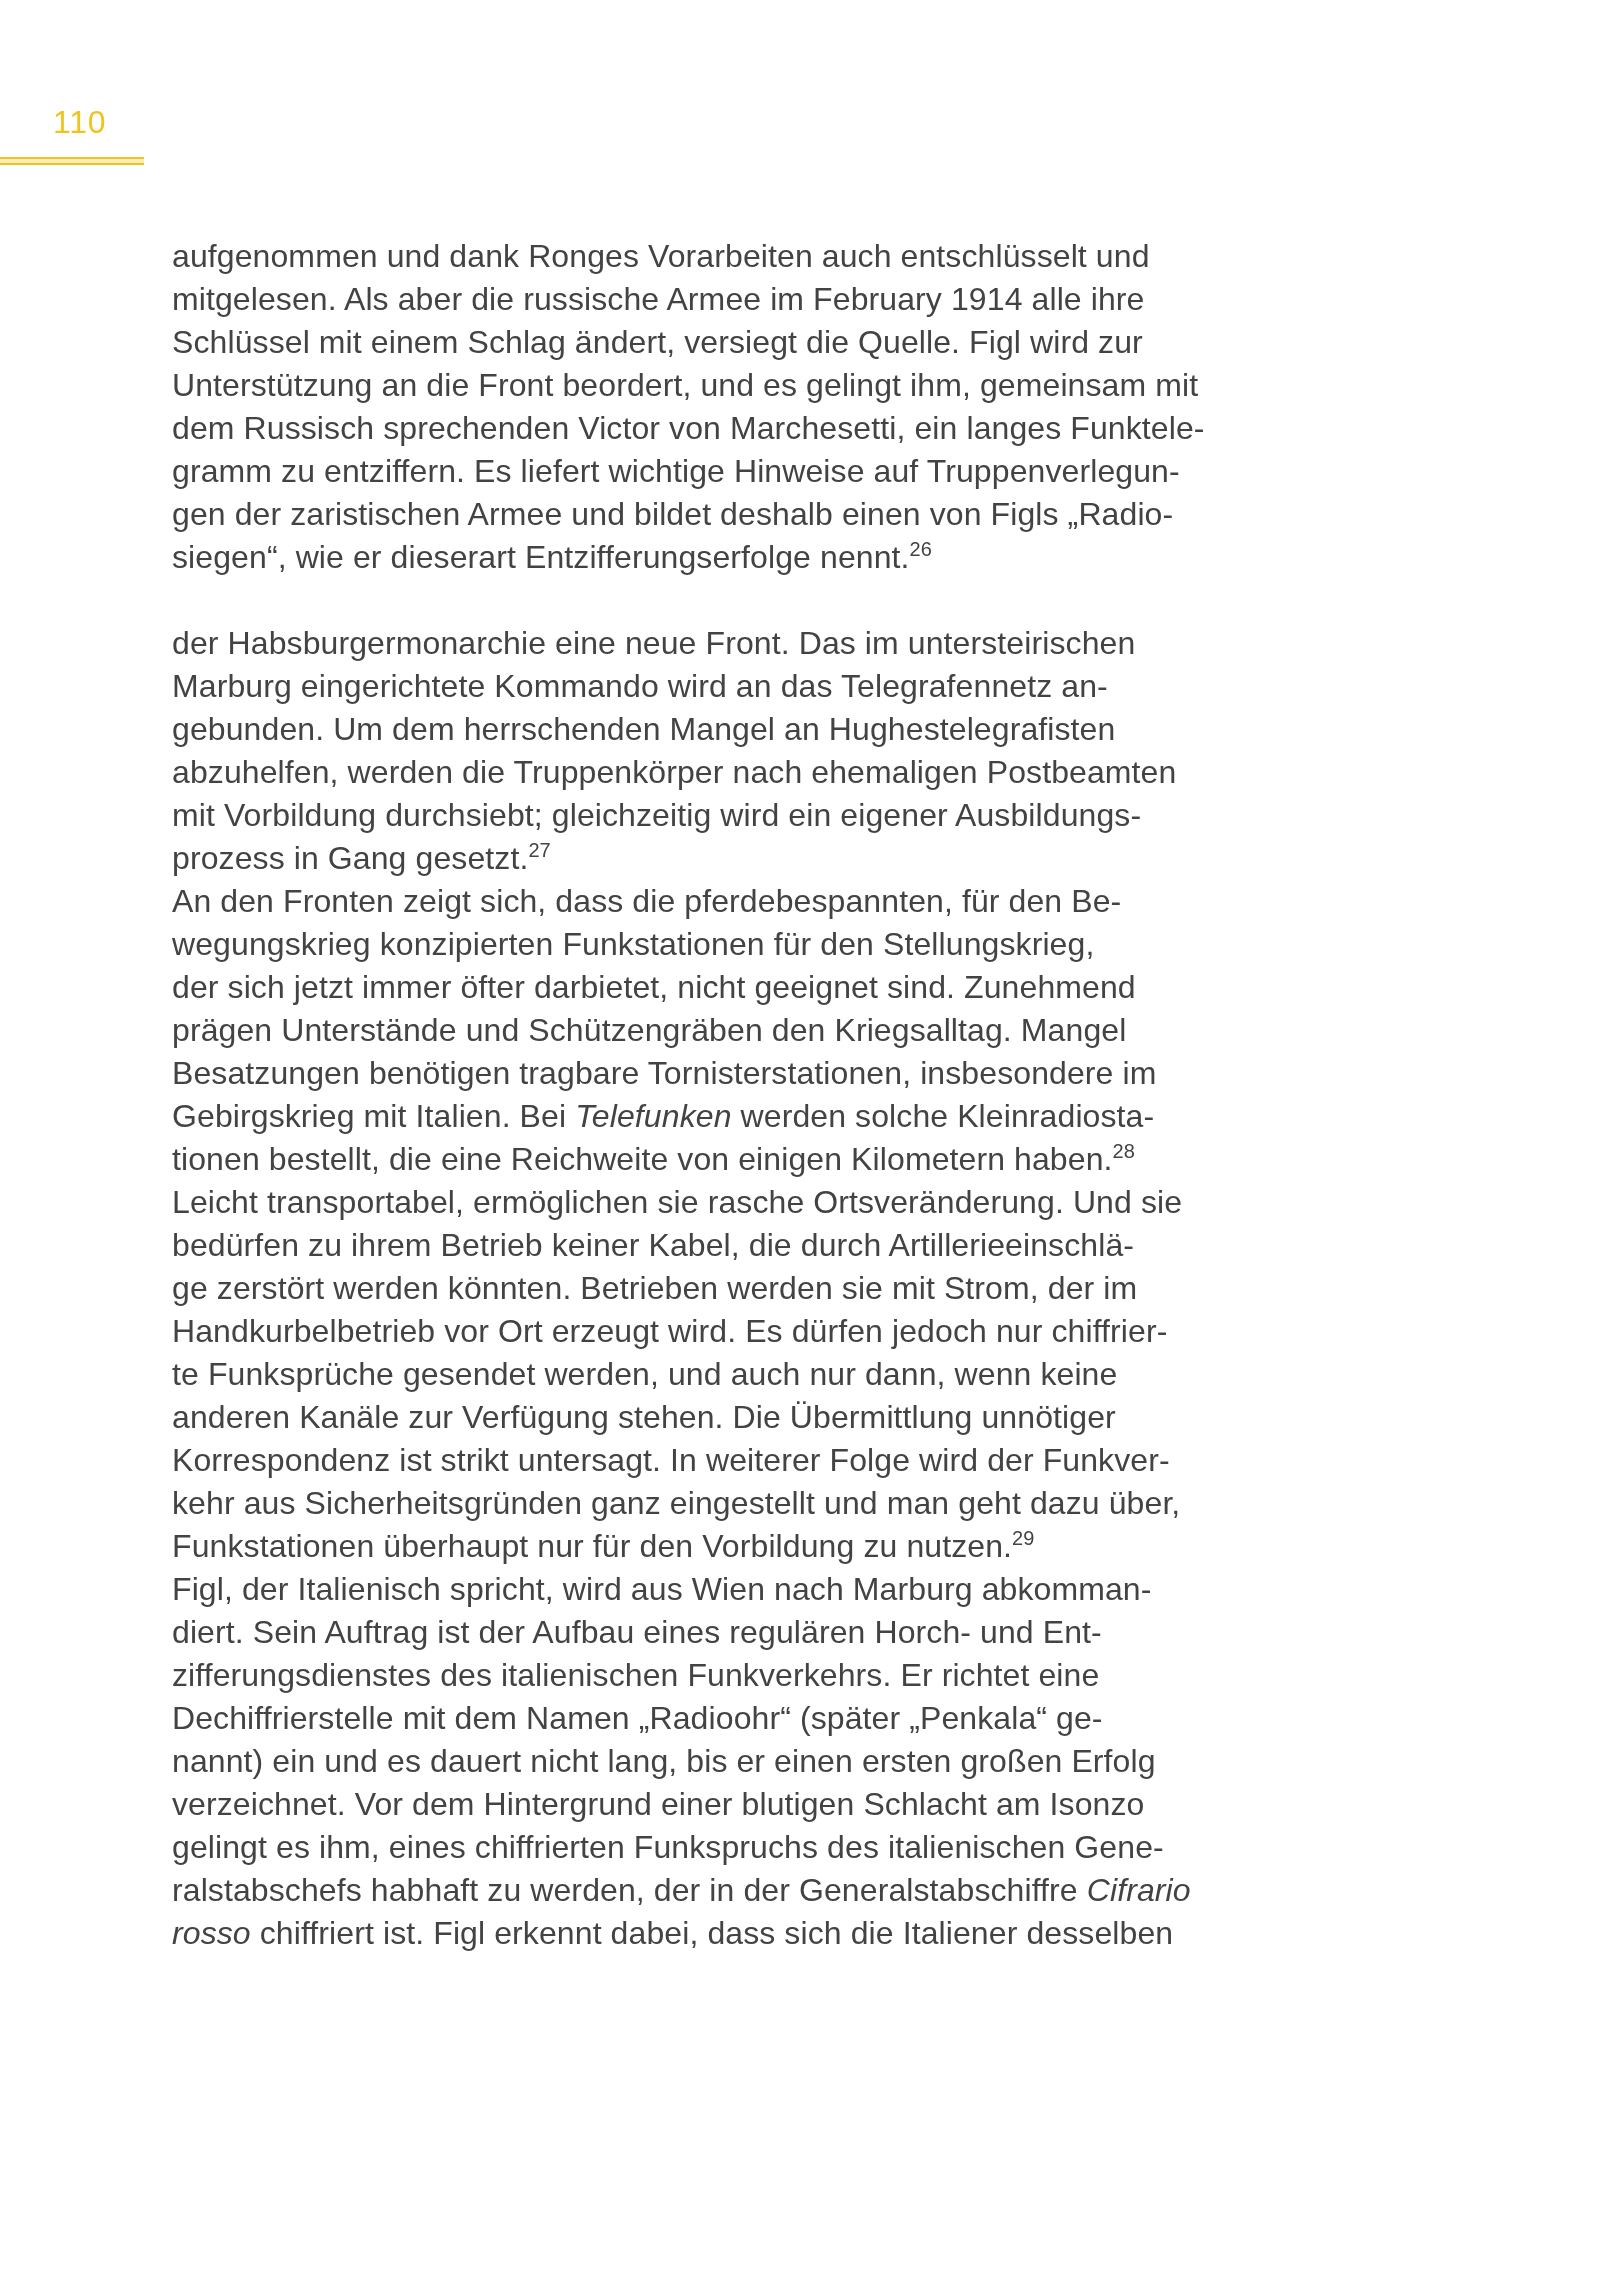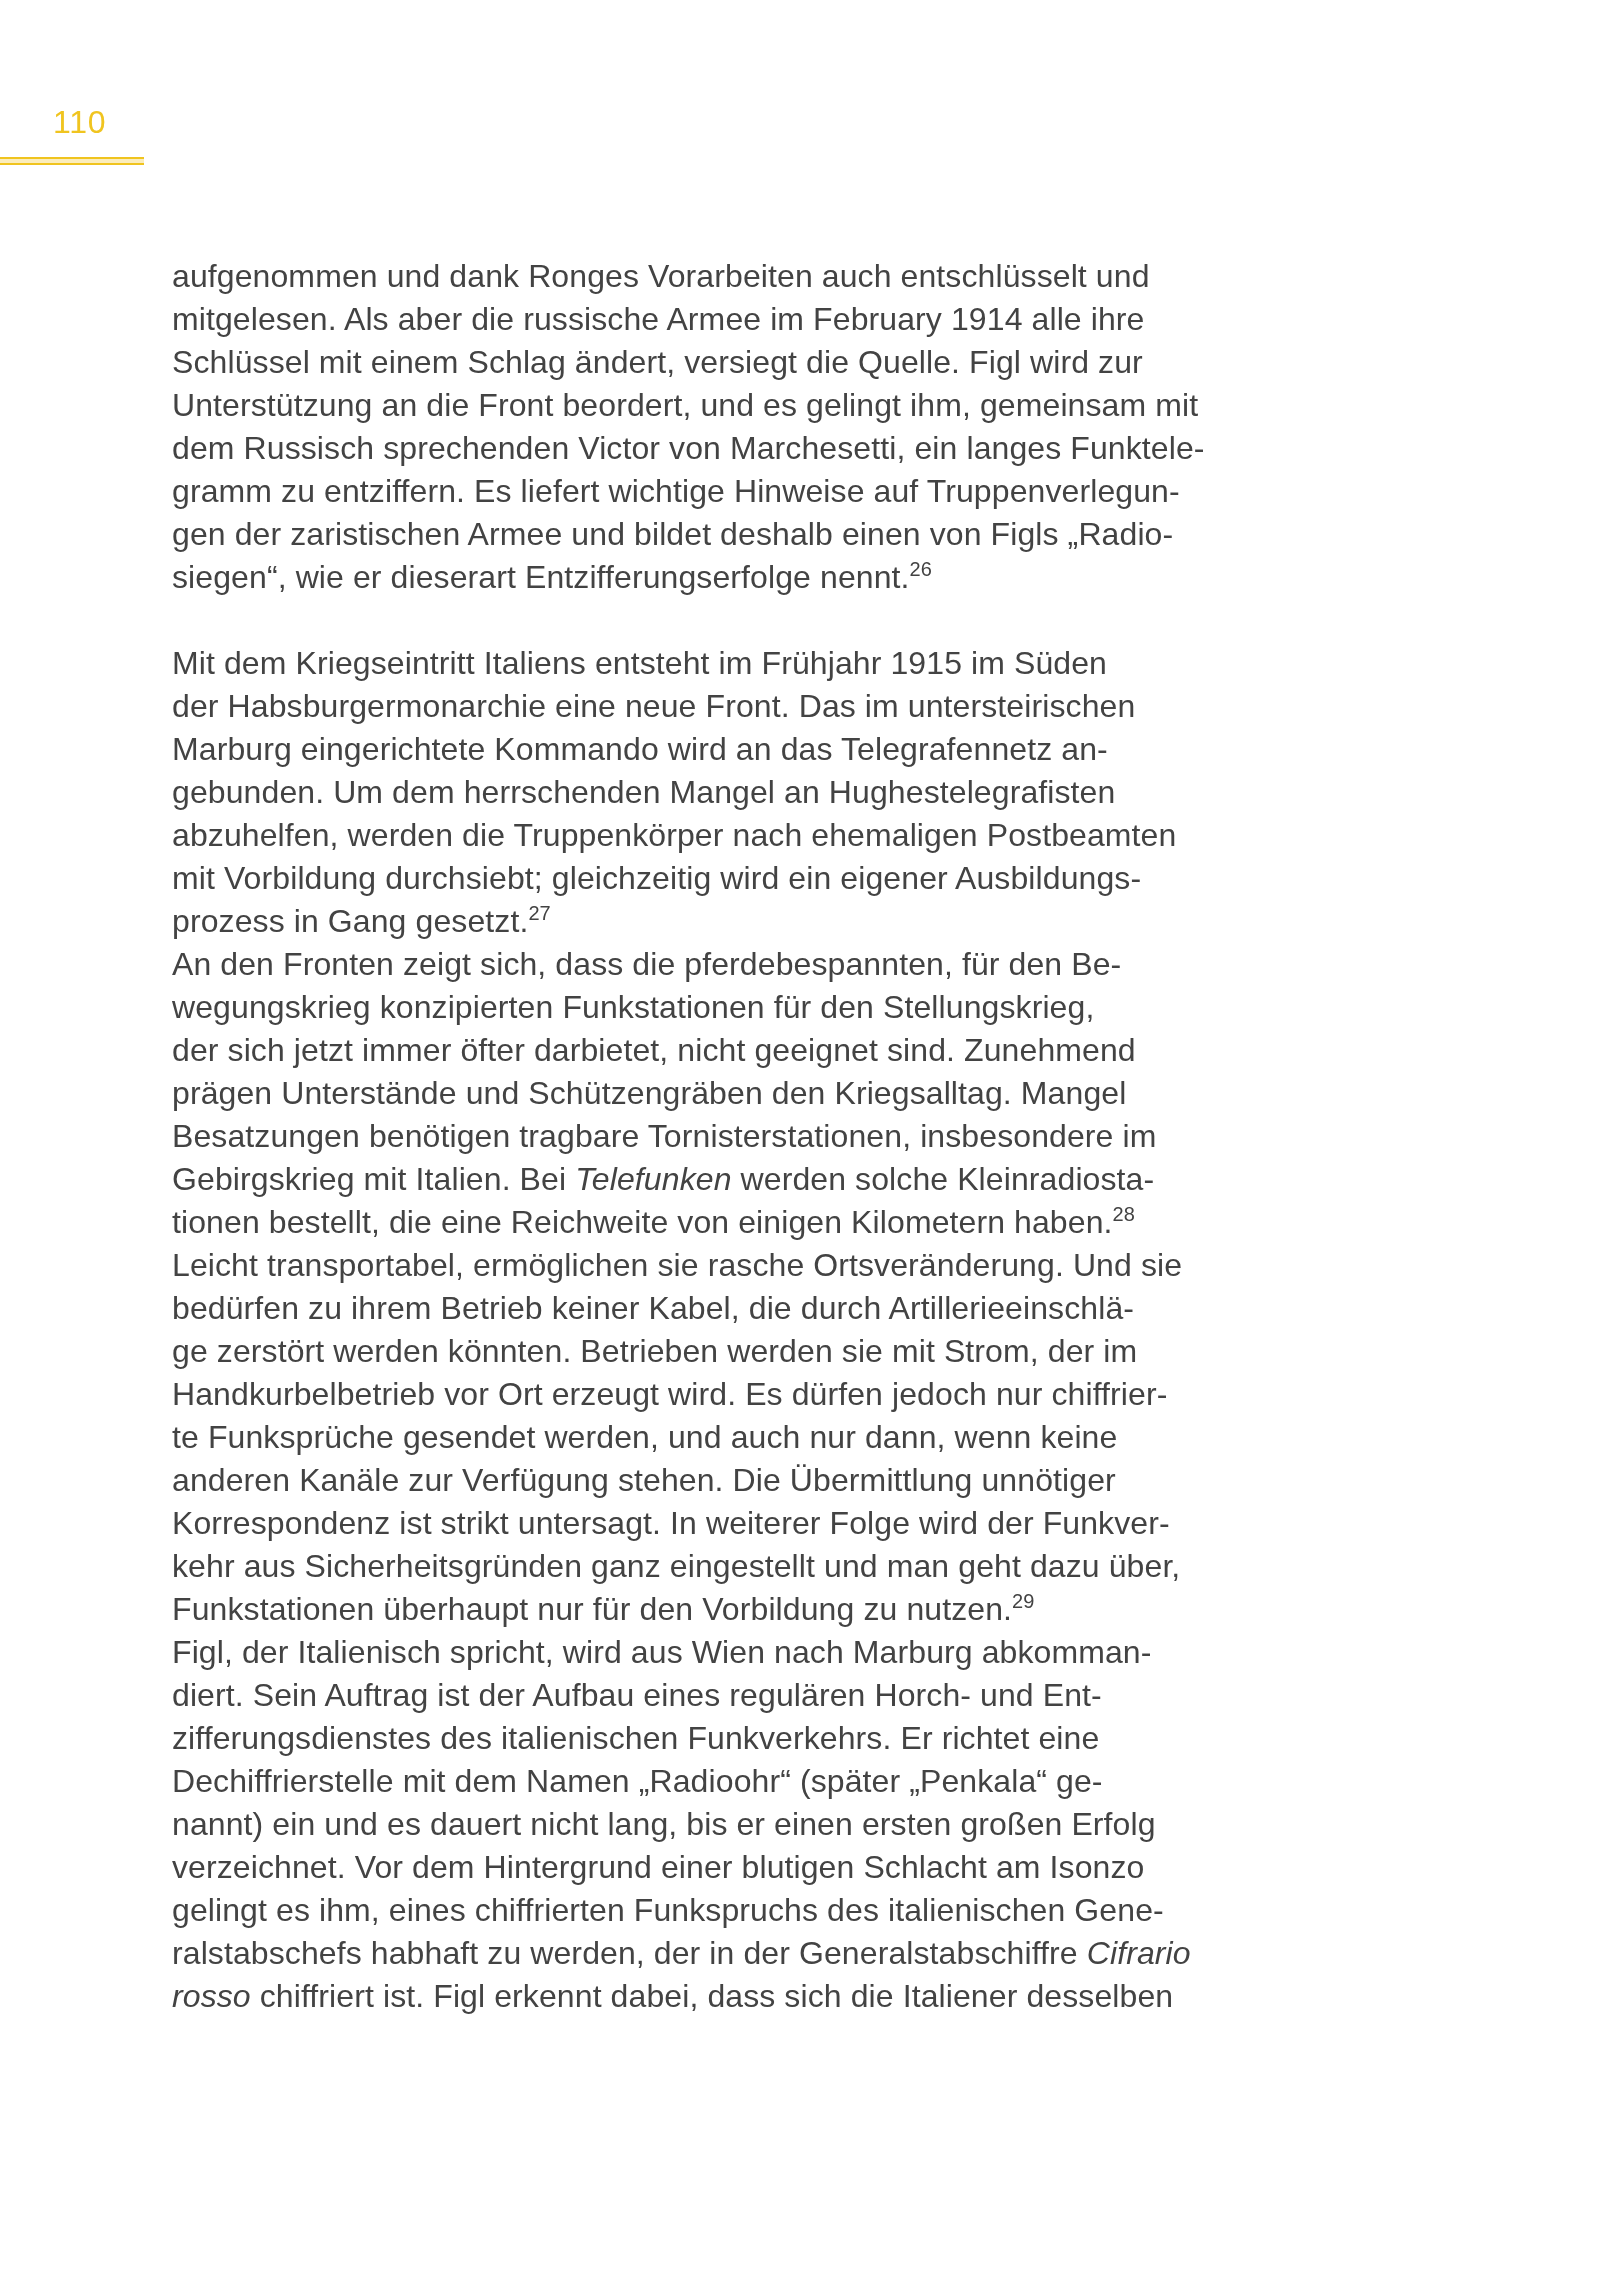--- a/index.html
+++ b/index.html
@@ -31,21 +31,21 @@
       width: 144px;
       height: 8px;
       box-sizing: border-box;
       border-top: 2.4px solid var(--accent, #F0C41F);
       border-bottom: 2.4px solid var(--accent, #F0C41F);
       background: #FBEDBC;
     }
     .body-text {
       position: absolute;
       left: 172px;
-      top: 255px;
+      top: 235px;
       width: 1181px;
       font-size: 32px;
       line-height: 43px;
       color: var(--text, #434343);
       letter-spacing: 0.1px;
     }
     .paragraph + .paragraph {
       margin-top: 43px;
     }
     .line {
@@ -75,21 +75,20 @@
         <div class="line"><span>aufgenommen und dank Ronges Vorarbeiten auch entschlüsselt und</span></div>
         <div class="line"><span>mitgelesen. Als aber die russische Armee im February 1914 alle ihre</span></div>
         <div class="line"><span>Schlüssel mit einem Schlag ändert, versiegt die Quelle. Figl wird zur</span></div>
         <div class="line"><span>Unterstützung an die Front beordert, und es gelingt ihm, gemeinsam mit</span></div>
         <div class="line"><span>dem Russisch sprechenden Victor von Marchesetti, ein langes Funktele-</span></div>
         <div class="line"><span>gramm zu entziffern. Es liefert wichtige Hinweise auf Truppenverlegun-</span></div>
         <div class="line"><span>gen der zaristischen Armee und bildet deshalb einen von Figls „Radio-</span></div>
         <div class="line"><span>siegen“, wie er dieserart Entzifferungserfolge nennt.</span><sup class="fnref">26</sup></div>
       </div>
       <div class="paragraph">
-        <div class="line"><span>Mit dem Kriegseintritt Italiens entsteht im Frühjahr 1915 im Süden</span></div>
         <div class="line"><span>der Habsburgermonarchie eine neue Front. Das im untersteirischen</span></div>
         <div class="line"><span>Marburg eingerichtete Kommando wird an das Telegrafennetz an-</span></div>
         <div class="line"><span>gebunden. Um dem herrschenden Mangel an Hughestelegrafisten</span></div>
         <div class="line"><span>abzuhelfen, werden die Truppenkörper nach ehemaligen Postbeamten</span></div>
         <div class="line"><span>mit Vorbildung durchsiebt; gleichzeitig wird ein eigener Ausbildungs-</span></div>
         <div class="line"><span>prozess in Gang gesetzt.</span><sup class="fnref">27</sup></div>
         <div class="line"><span>An den Fronten zeigt sich, dass die pferdebespannten, für den Be-</span></div>
         <div class="line"><span>wegungskrieg konzipierten Funkstationen für den Stellungskrieg,</span></div>
         <div class="line"><span>der sich jetzt immer öfter darbietet, nicht geeignet sind. Zunehmend</span></div>
         <div class="line"><span>prägen Unterstände und Schützengräben den Kriegsalltag. Mangel</span></div>

